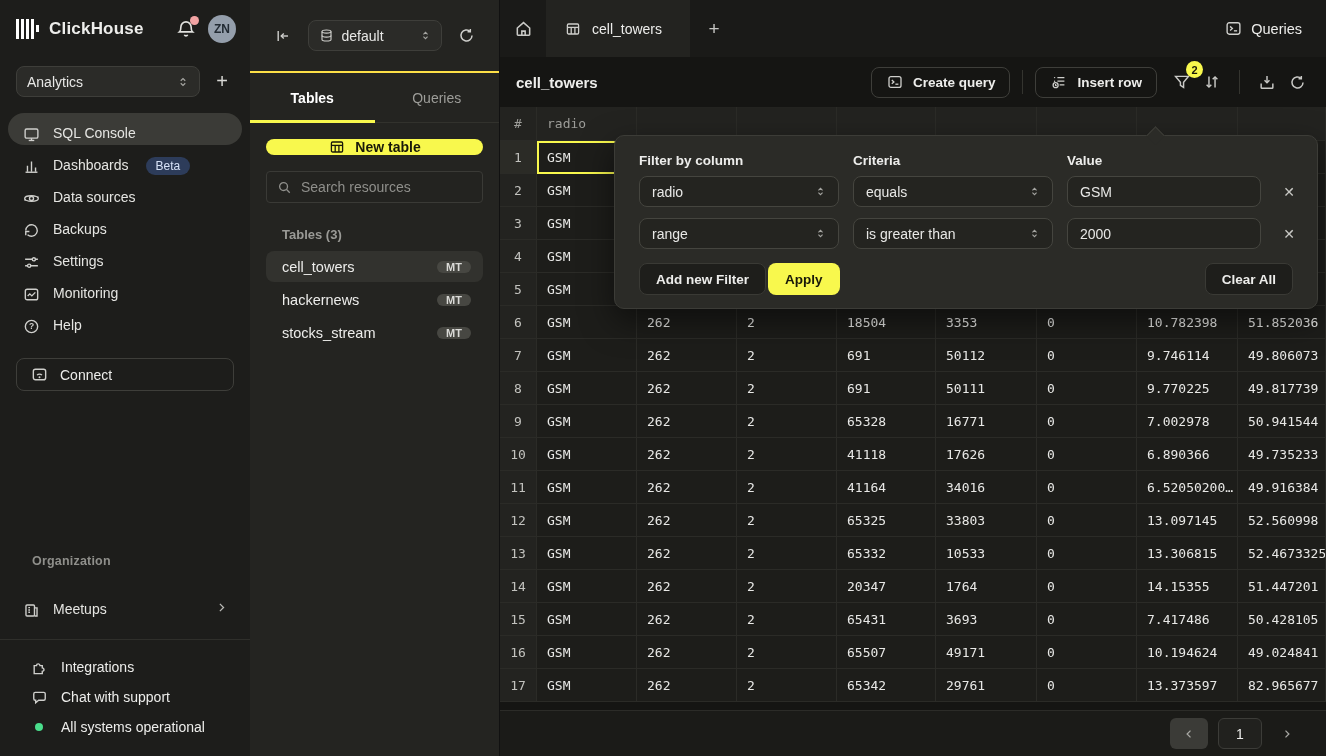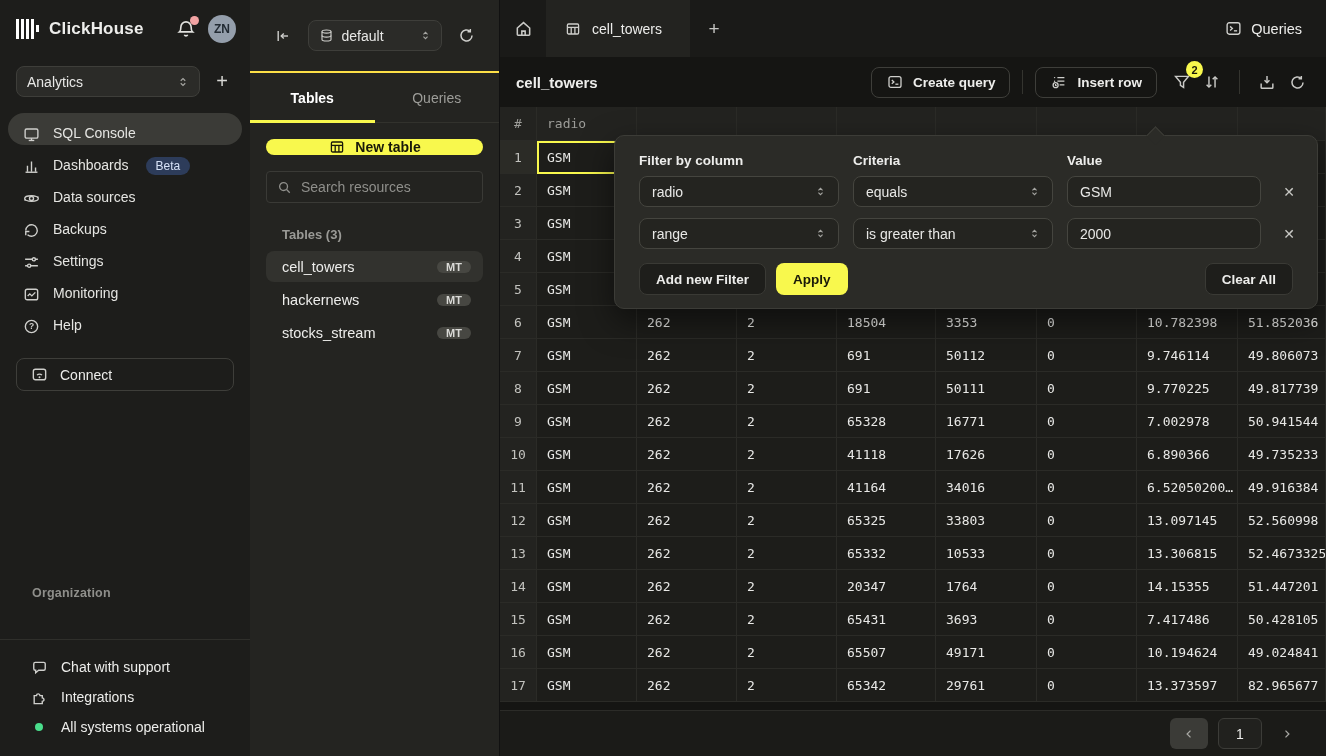--- a/index.html
+++ b/index.html
@@ -94,21 +94,21 @@
     border:1px solid #3C3C37; border-radius:10px; box-shadow:0 12px 32px rgba(0,0,0,.5); z-index:10; padding:17px 18px 14px 24px;margin-top:20px; }
   .panel-notch { position:absolute; top:-7px; left:534px; width:13px; height:13px; background:#2B2B27;
     border-top:1px solid #3C3C37; border-left:1px solid #3C3C37; transform:rotate(45deg); }
   .fp-grid { display:grid; grid-template-columns:200px 200px 194px 1fr; column-gap:14px; align-items:center; }
   .fp-label { font-size:13.5px; font-weight:700; margin-bottom:8px; }
   .fp-row { margin-bottom:11px; }
   .fp-select, .fp-input { height:31px; background:#242420; border:1px solid #45453F; border-radius:8px;
     display:flex; align-items:center; padding:0 12px; font-size:14px; color:#E8E8E6; }
   .fp-input input { background:none; border:none; outline:none; color:#E8E8E6; font-size:14px; width:100%; }
   .fp-close { width:28px; justify-self:center; color:#C9C9C5; font-size:14px; }
-  .fp-buttons { display:flex; align-items:center; gap:10px; margin-top:14px; padding-right:6px; }
+  .fp-buttons { display:flex; align-items:center; gap:2px; margin-top:14px; padding-right:6px; }
   .fp-btn-dark { height:32px; background:#1E1E1B; border:1px solid #3A3A35; border-radius:8px; padding:0 16px; font-size:13.5px; font-weight:600; }
   .fp-btn-accent { height:32px; background:var(--accent); border-radius:8px; padding:0 17px; font-size:13.5px; font-weight:600; color:#191909; }
   .fp-spacer { flex:1; }
 
   
   .pagebar { height:46px; flex:none; background:#1B1B18; border-top:1px solid #2C2C28;
     display:flex; align-items:center; justify-content:flex-end; gap:10px; padding-right:24px; }
   .pg-prev { width:38px; height:31px; background:#3B3B37; border-radius:6px; color:#A8A8A4;
     display:flex; align-items:center; justify-content:center; font-size:13px; }
   .pg-num { width:44px; height:31px; background:#21211E; border:1px solid #3C3C38; border-radius:6px;
@@ -237,37 +237,52 @@
             <path d="M5.7 8.6a3.2 3.2 0 0 1 4.6 0"></path>
             <circle cx="8" cy="10.6" r=".9" fill="currentColor" stroke="none"></circle>
           </svg>
         </span>
       <span>Connect</span>
     </button>
 
     <div class="sb-grow"></div>
 
     <div class="org-label">Organization</div>
+    <div class="nav-item">
+      <span class="icon">
+          <svg width="17" height="17" viewBox="0 0 16 16" fill="none" stroke="currentColor" stroke-width="1.3">
+            <rect x="2.8" y="2.8" width="8" height="10.4" rx="1"></rect>
+            <path d="M10.8 5.5h2.4v7.7h-2.4"></path>
+            <path d="M5 5.3h1.6M5 7.5h1.6M5 9.7h1.6"></path>
+          </svg>
+        </span>
+      <span>Meetups</span>
+      <span class="chev-right">
+          <svg width="13" height="13" viewBox="0 0 16 16" fill="none" stroke="currentColor" stroke-width="1.6">
+            <path d="M6 3.5 10.5 8 6 12.5"></path>
+          </svg>
+        </span>
+    </div>
     <div class="sb-divider"></div>
     <div class="sb-footer" id="sidebar-footer">
         <div class="footer-item">
     <span class="icon">
             <svg width="17" height="17" viewBox="0 0 16 16" fill="none" stroke="currentColor" stroke-width="1.3">
+              <path d="M3 6.2h2.2a1.6 1.6 0 1 1 3.2 0h2.2v2.2a1.6 1.6 0 1 1 0 3.2v2.2H3z"></path>
+            </svg>
+          </span>
+    <span class="footer-label">Integrations</span>
+  </div>
+        <div class="footer-item">
+    <span class="icon">
+            <svg width="17" height="17" viewBox="0 0 16 16" fill="none" stroke="currentColor" stroke-width="1.3">
               <path d="M2.6 4.6a1.4 1.4 0 0 1 1.4-1.4h8a1.4 1.4 0 0 1 1.4 1.4v4.6a1.4 1.4 0 0 1-1.4 1.4H7.2L4.4 13v-2.4H4a1.4 1.4 0 0 1-1.4-1.4z"></path>
             </svg>
           </span>
     <span class="footer-label">Chat with support</span>
-  </div>
-        <div class="footer-item">
-    <span class="icon">
-            <svg width="17" height="17" viewBox="0 0 16 16" fill="none" stroke="currentColor" stroke-width="1.3">
-              <path d="M3 6.2h2.2a1.6 1.6 0 1 1 3.2 0h2.2v2.2a1.6 1.6 0 1 1 0 3.2v2.2H3z"></path>
-            </svg>
-          </span>
-    <span class="footer-label">Integrations</span>
   </div>
         <div class="footer-item">
     <span class="icon">
             <span class="dot" style="background:#4ADE8C"></span>
           </span>
     <span class="footer-label">All systems operational</span>
   </div>
       </div>
   </aside>
 

